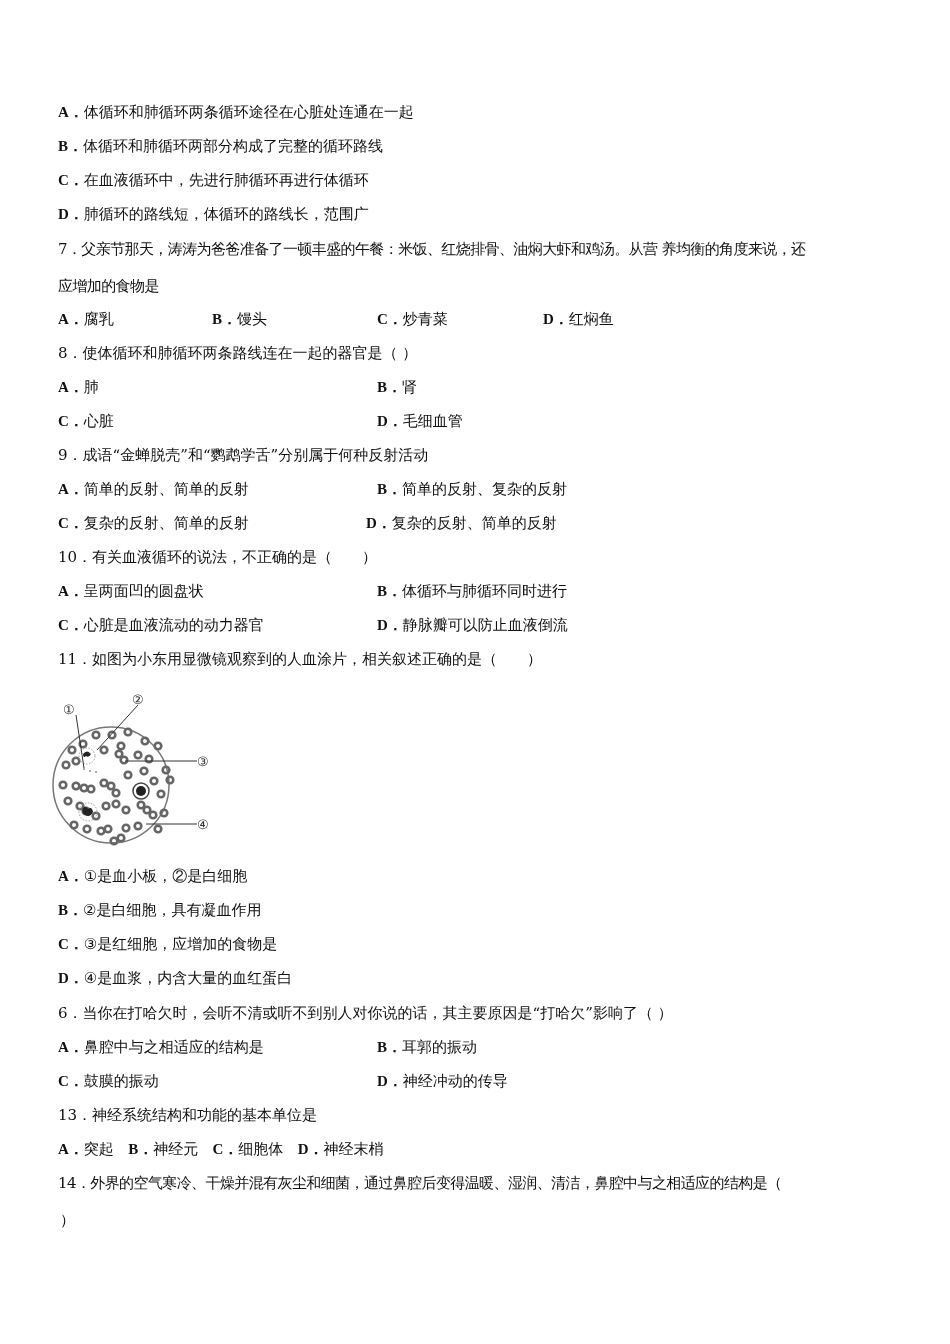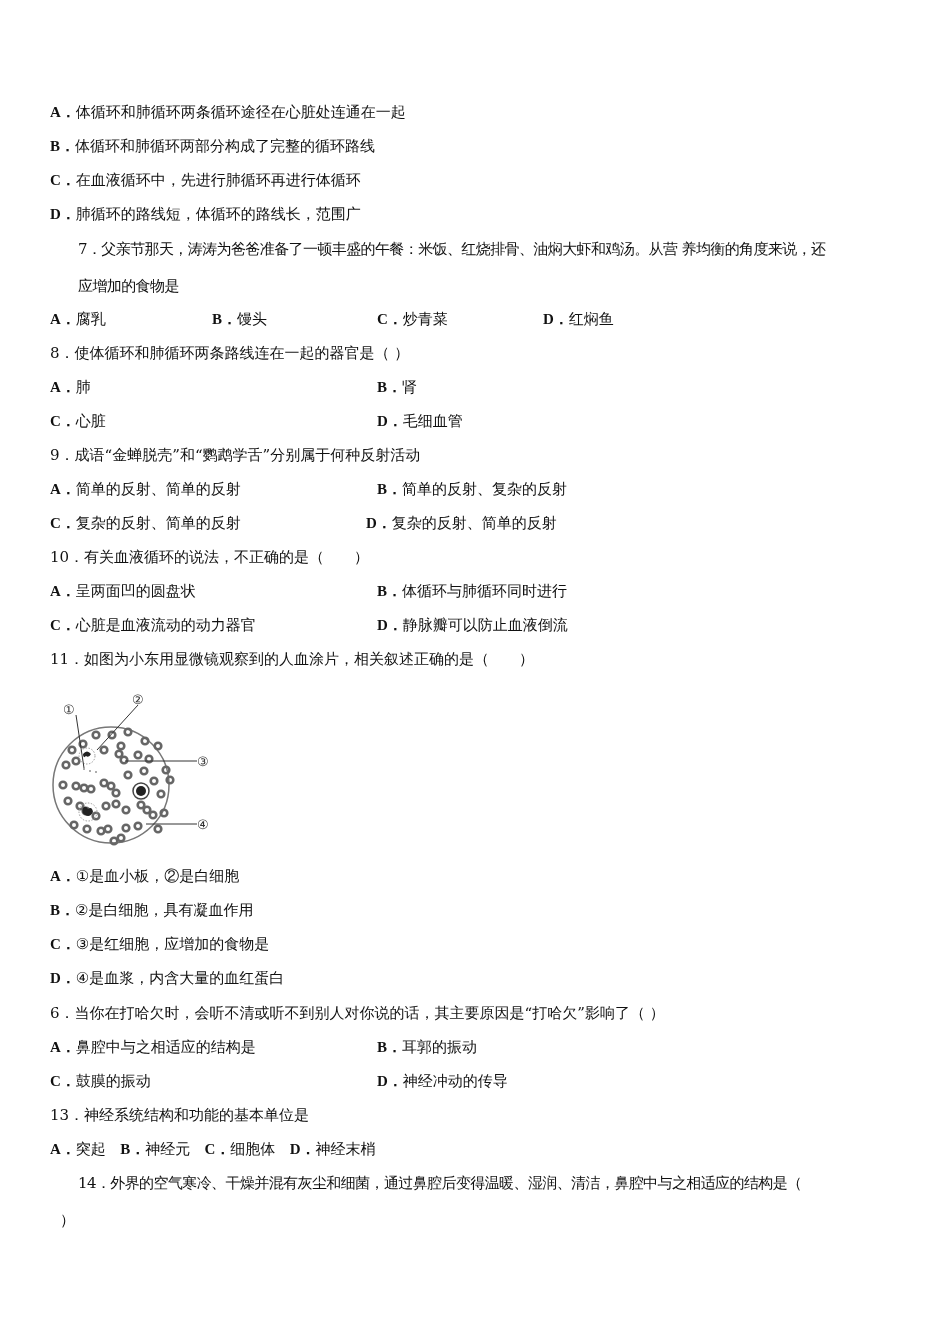--- a/index.html
+++ b/index.html
@@ -1,22 +1,22 @@
 <!DOCTYPE html>
 <html><head>
 <meta charset="utf-8">
 <style>
   html, body { margin: 0; padding: 0; background: #ffffff; }
   body { width: 950px; height: 1344px; position: relative; overflow: hidden;
          font-family: "DejaVu Serif", "Liberation Serif", serif; color: #111; font-size: 15px; }
-  .line { position: absolute; left: 50px; white-space: nowrap; line-height: 20px; }
+  .line { position: absolute; left: 58px; white-space: nowrap; line-height: 20px; }
   .lbl { font-weight: bold; font-family: "Liberation Serif", "DejaVu Serif", serif; }
   .col2 { position: absolute; white-space: nowrap; line-height: 20px; }
   .figure { position: absolute; left: 46px; top: 688px; width: 180px; height: 165px; }
-  .narrow { letter-spacing: -0.6px; margin-left: 28px; }
+  .narrow { letter-spacing: -0.6px; }
 </style>
 </head>
 <body>
 
 <div class="line" style="top:102px"><span class="lbl">A．</span><span>体循环和肺循环两条循环途径在心脏处连通在一起</span></div>
 <div class="line" style="top:136px"><span class="lbl">B．</span><span>体循环和肺循环两部分构成了完整的循环路线</span></div>
 <div class="line" style="top:170px"><span class="lbl">C．</span><span>在血液循环中，先进行肺循环再进行体循环</span></div>
 <div class="line" style="top:204px"><span class="lbl">D．</span><span>肺循环的路线短，体循环的路线长，范围广</span></div>
 
 <div class="line narrow" style="top:239px">7．父亲节那天，涛涛为爸爸准备了一顿丰盛的午餐：米饭、红烧排骨、油焖大虾和鸡汤。从营 养均衡的角度来说，还</div>

